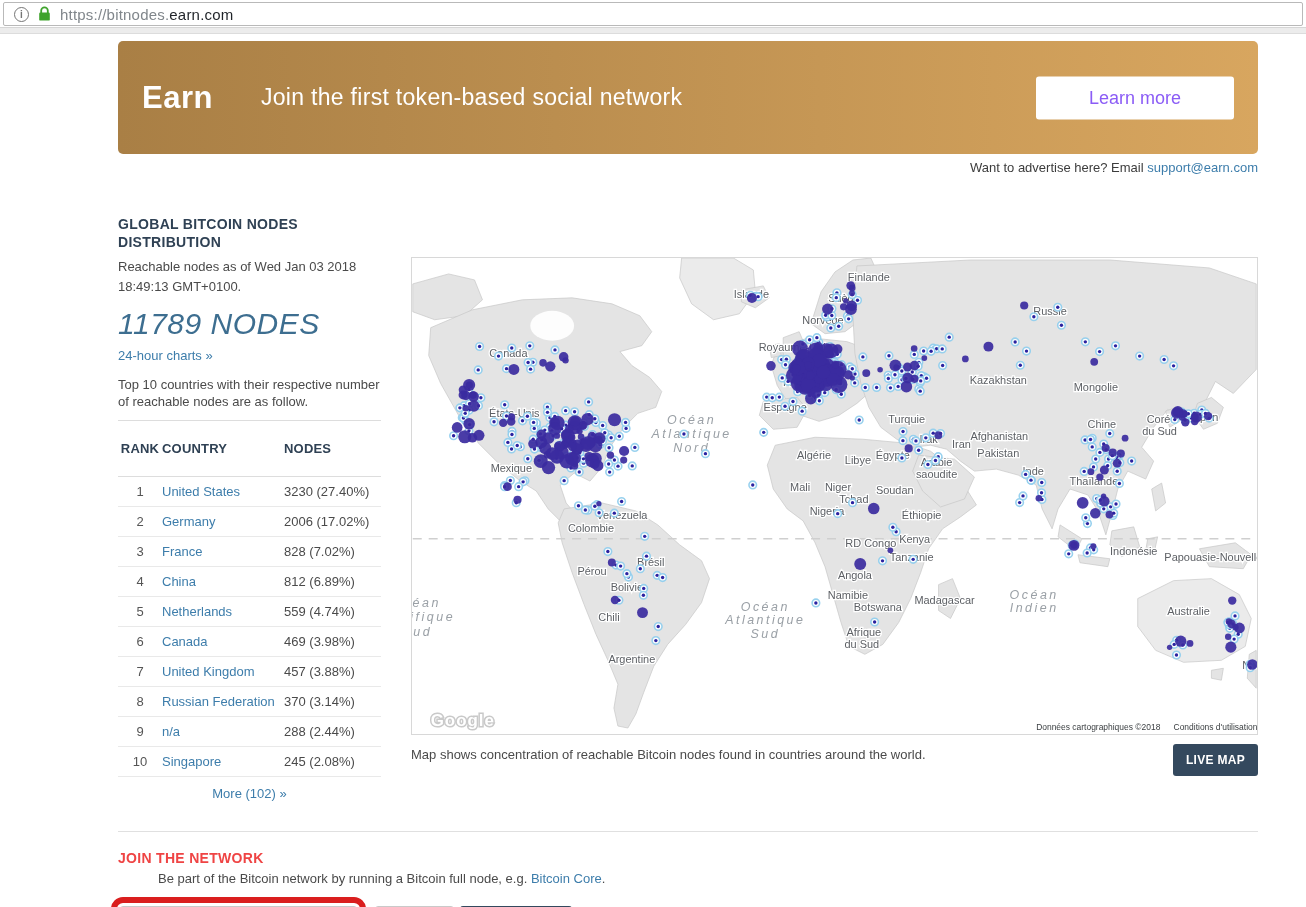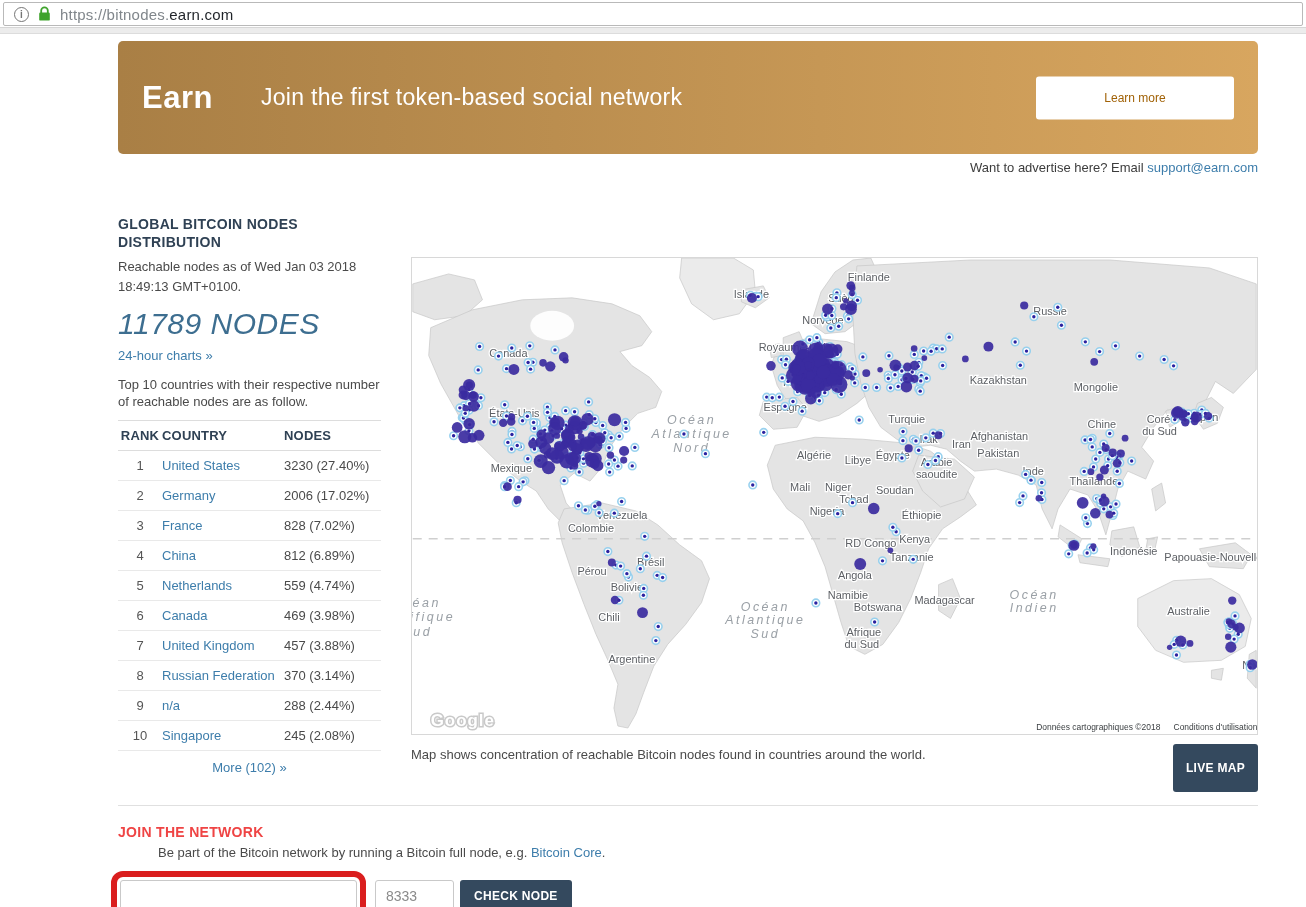--- a/index.html
+++ b/index.html
@@ -34,37 +34,37 @@
     margin-top:7px; height:113px; border-radius:5px;
     background:linear-gradient(90deg,#a87e44 0%, #c2945142 0%, #a97f45 0%, #d8a65f 100%);
     background:linear-gradient(90deg,#a97f45,#d8a65f);
     display:flex; align-items:center; position:relative;
   }
   .banner-logo { color:#fff; font-size:31px; font-weight:bold; margin-left:24px; letter-spacing:.5px; }
   .banner-tagline { color:#fff; font-size:23px; font-weight:400; margin-left:48px; letter-spacing:.3px; }
   .learn-more {
     position:absolute; right:24px; top:50%; transform:translateY(-50%);
     width:198px; height:43px; background:#fff; border:none; border-radius:3px;
-    color:#a16207; font-size:12px; font-family:inherit; cursor:pointer;
+    color:#8b5cf6; font-size:18px; font-family:inherit; cursor:pointer;
   }
   .advertise-row { text-align:right; font-size:13px; color:#3c3c3c; margin-top:6px; }
   .advertise-row a { color:#3d7dab; text-decoration:none; cursor:pointer; }
 
   
   .content { position:relative; margin-top:40px; min-height:556px; }
   .left-col { width:263px; }
   .section-heading { font-size:14px; font-weight:bold; color:#2f4154; margin:0; line-height:18px; letter-spacing:.3px; }
   .updated { font-size:13px; color:#4a4a4a; line-height:20px; margin-top:6px; }
   .node-count { font-size:30px; color:#3d6e90; margin-top:10px; font-weight:500; letter-spacing:.5px;font-style:italic; }
   .charts-link { display:inline-block; margin-top:7px; font-size:13px; color:#3d7dab; text-decoration:none; }
   .top10-desc { font-size:13px; color:#4a4a4a; line-height:17px; margin-top:12px; }
 
   table.nodes-table { width:100%; border-collapse:collapse; margin-top:10px; font-size:13px; }
   .nodes-table thead th {
-    text-align:left; color:#2f4154; padding:7px 0; font-size:13px;
+    text-align:left; color:#2f4154; padding:20px 0; font-size:13px;
     border-top:1px solid #dddddd; border-bottom:1px solid #dddddd; letter-spacing:.2px;
   }
   .nodes-table th.rank-h { width:44px; text-align:center; }
   .nodes-table th.country-h { width:122px; }
   .nodes-table tbody td { padding:7px 0; border-bottom:1px solid #e9e9e9; color:#4a4a4a; }
   .nodes-table td.rank { text-align:center; color:#555; }
   .nodes-table td.country a { color:#3d7dab; text-decoration:none; cursor:pointer; }
   .more-link { display:block; text-align:center; margin-top:9px; font-size:13px; color:#3d7dab; text-decoration:none; }
 
   
@@ -79,21 +79,21 @@
   .dot-ring { fill:#ffffff; stroke:#93cfee; stroke-width:1.6; opacity:.95; }
   .dot-core { fill:#2a22a0; }
   .dot-blob { fill:#3b2ba0; opacity:.92; }
   .gmap-watermark { font-size:17px; font-weight:bold; letter-spacing:1px; fill:#ffffff; stroke:#c9c9c9; stroke-width:3px; paint-order:stroke; }
   .attrib-bg { fill:#ffffff; opacity:.85; }
   .attrib-text { font-size:8.5px; fill:#3c4043; }
   .map-caption-row { display:flex; margin-top:12px; align-items:flex-start; }
   .map-caption { flex:1; font-size:13px; color:#4a4a4a; }
   .live-map-btn {
     background:#34495e; color:#fff; border:none; border-radius:3px;
-    font-size:12px; font-weight:bold; letter-spacing:.3px; padding:17px 13px;
+    font-size:12px; font-weight:bold; letter-spacing:.3px; padding:9px 13px;
     font-family:inherit; cursor:pointer; margin-top:-3px;
   }
 
   
   .join-section { margin-top:30px; border-top:1px solid #e0e0e0; padding-top:18px; }
   .join-heading { font-size:14px; font-weight:bold; color:#ef4444; margin:0; letter-spacing:.3px; }
   .join-desc { font-size:13px; color:#4a4a4a; margin-top:5px;margin-left:40px; }
   .join-desc a { color:#3d7dab; text-decoration:none; cursor:pointer; }
   .join-form { display:flex; align-items:center; margin-top:20px; }
   .ip-input {

